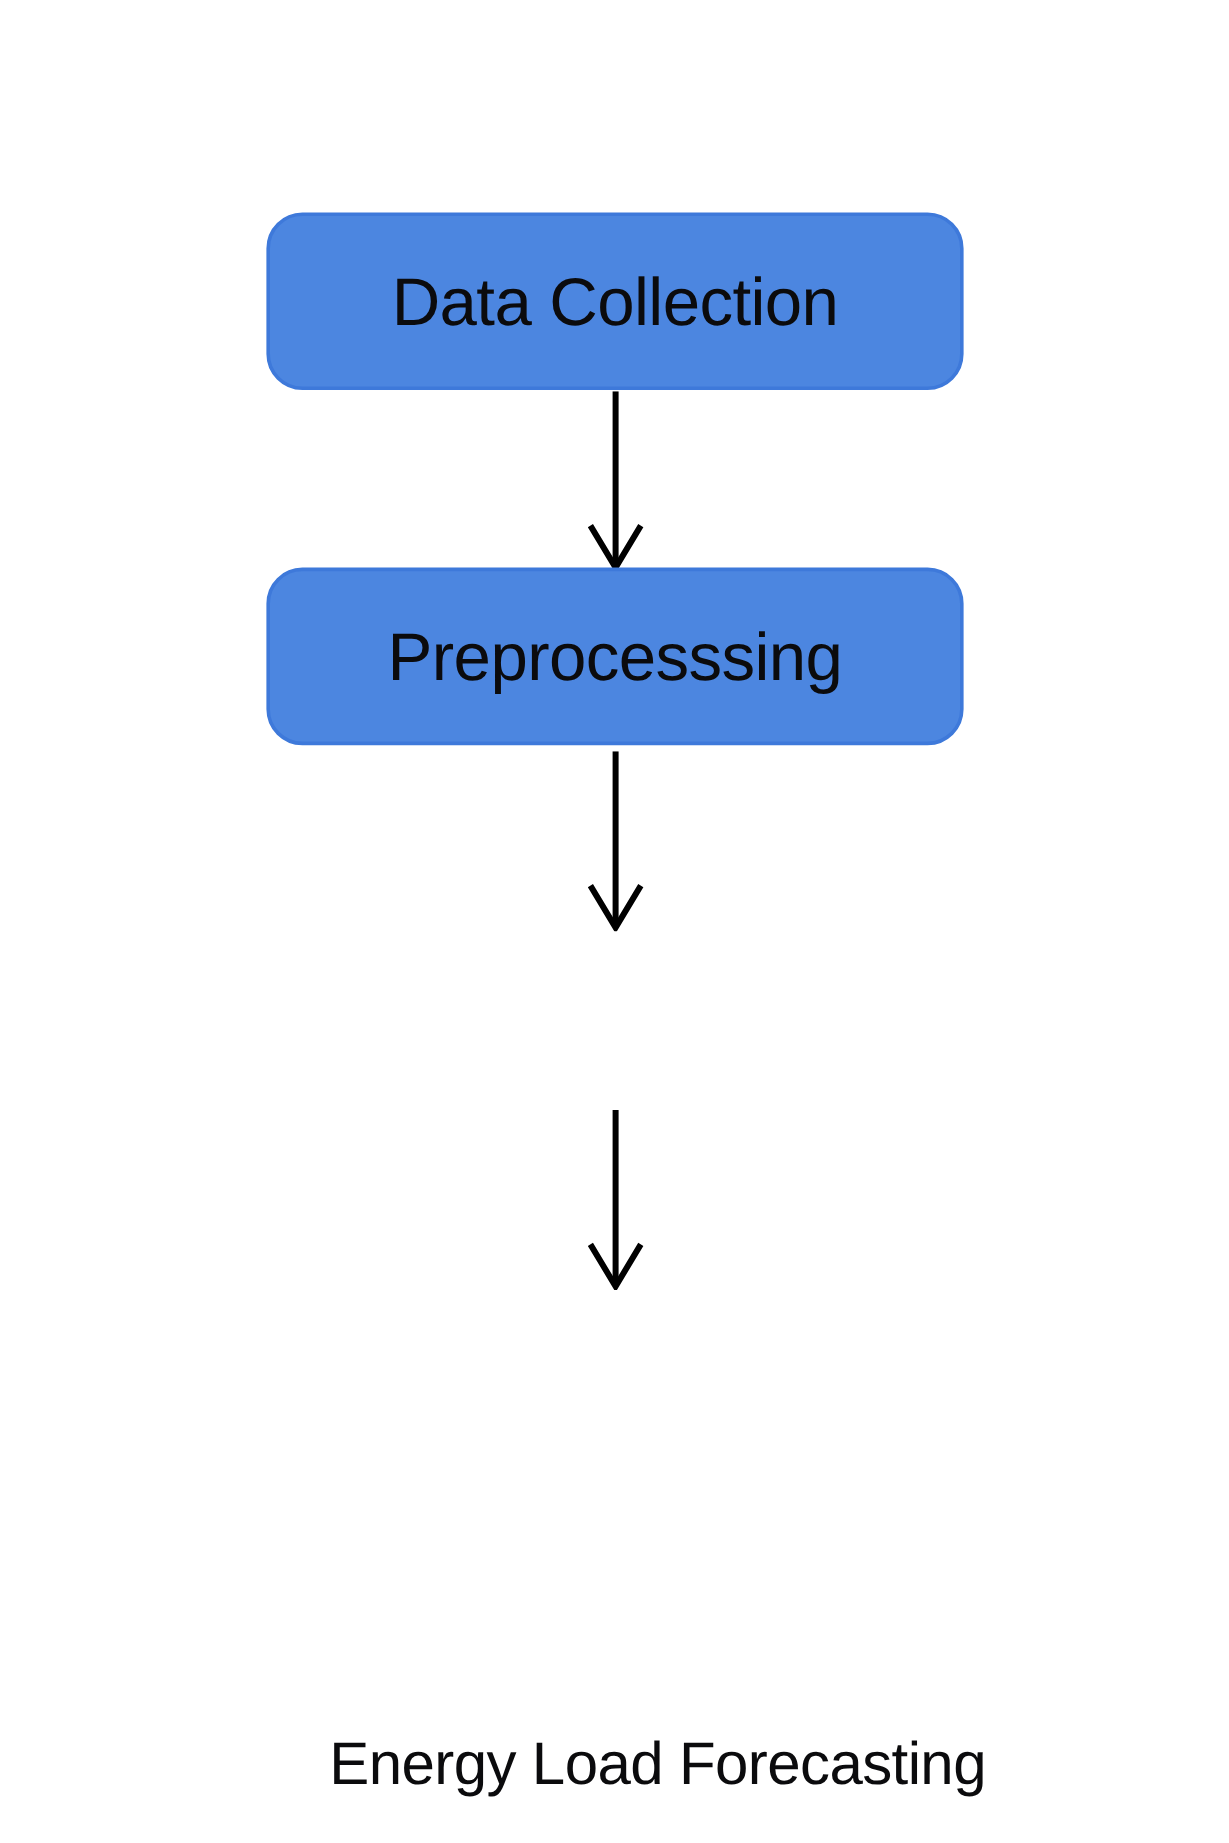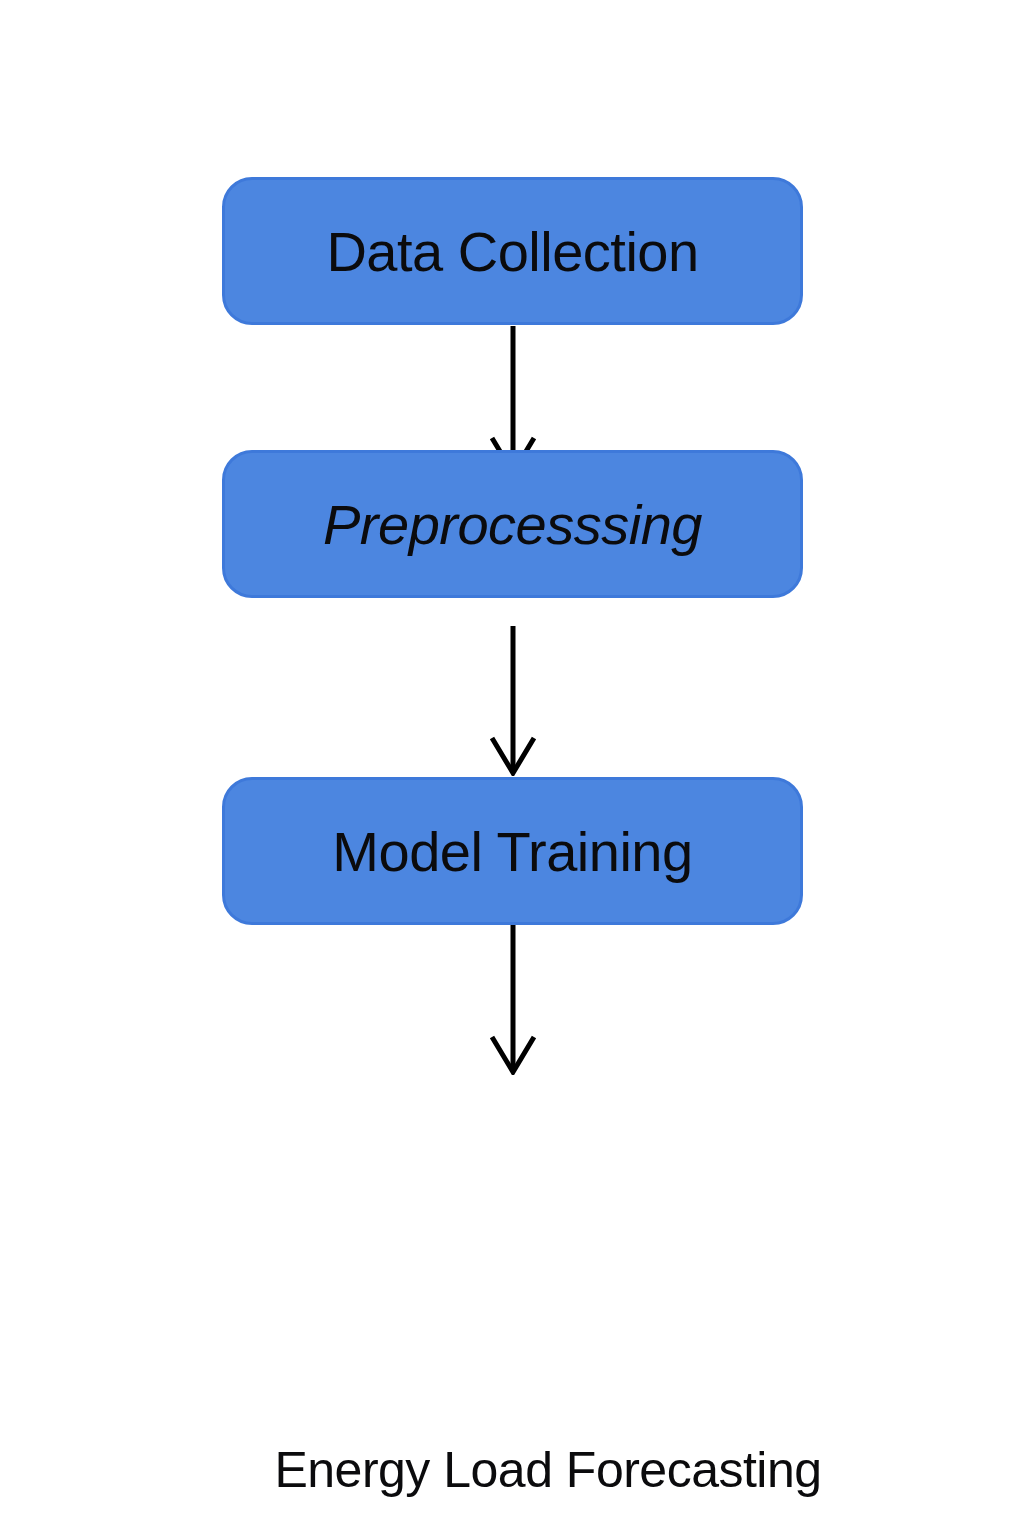--- a/index.html
+++ b/index.html
@@ -35,21 +35,21 @@
     align-items: center;
     justify-content: center;
   }
   .node-label {
     font-size: 56px;
     letter-spacing: -0.5px;
     color: var(--node-text);
     white-space: nowrap;
   }
   .node-1 { top: 177px; }
-  .node-2 { top: 450px; font-style: italic; }
+  .node-2 { top: 473px; }
   .node-3 { top: 777px; }
   .node-4 { top: 1076px; }
   .arrow {
     position: absolute;
     left: 489px;
     width: 48px;
     height: 150px;
     display: block;
   }
   .arrow-1 { top: 326px; }
@@ -88,23 +88,20 @@
 
   <div class="node node-2">
     <span class="node-label">Preprocesssing</span>
   </div>
 
   <svg class="arrow arrow-2" viewBox="0 0 48 150" aria-hidden="true">
     <line x1="24" y1="0" x2="24" y2="144"></line>
     <polyline points="3,112 24,147 45,112"></polyline>
   </svg>
 
-  <div class="node node-3">
-    <span class="node-label">Model Training</span>
-  </div>
 
   <svg class="arrow arrow-3" viewBox="0 0 48 150" aria-hidden="true">
     <line x1="24" y1="0" x2="24" y2="144"></line>
     <polyline points="3,112 24,147 45,112"></polyline>
   </svg>
 
 
   <div class="caption">Energy Load Forecasting</div>
 
 </div>

